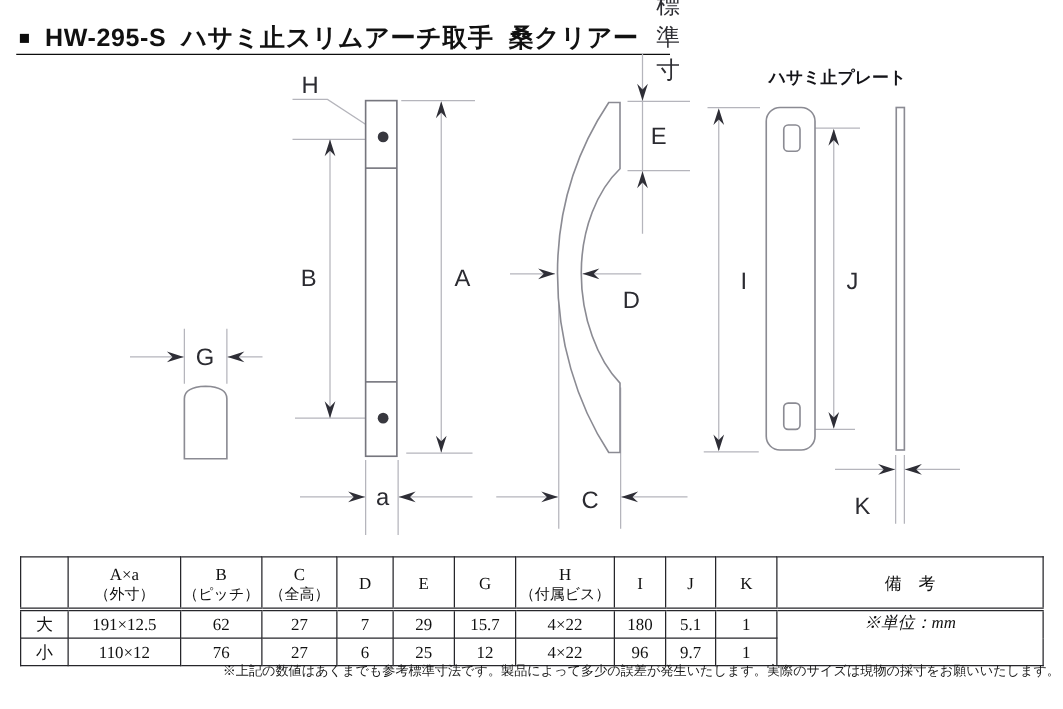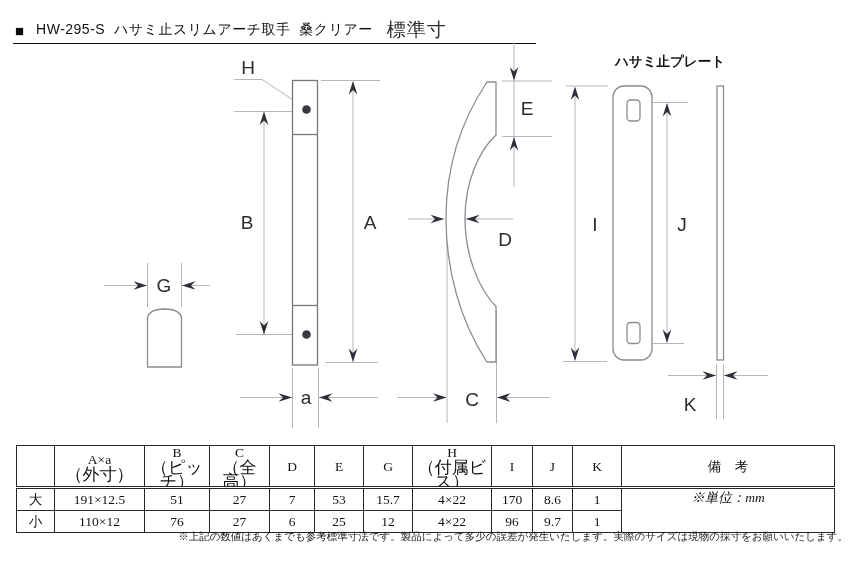--- a/index.html
+++ b/index.html
@@ -3,21 +3,21 @@
 <meta charset="utf-8">
 <style>
   html,body{margin:0;padding:0;background:#ffffff;}
   .page{position:relative;width:850px;height:567px;background:#fff;overflow:hidden;
         font-family:"Liberation Sans",sans-serif;color:#1c1c22;}
 
   
   .title-bar{position:absolute;left:13px;top:17px;width:523px;height:26px;
              border-bottom:1.5px solid #0c0c0c;display:flex;align-items:center;}
   .title-marker{font-size:15px;color:#0c0c0c;margin:0 12px 0 2px;line-height:1;}
-  .title-main{font-size:14px;font-weight:normal;letter-spacing:.5px;color:#111;white-space:pre;}
+  .title-main{font-size:20px;font-weight:bold;letter-spacing:.5px;color:#111;white-space:pre;}
   .title-suffix{font-size:19px;font-family:"Liberation Serif",serif;color:#2e2e33;
                 margin-left:14px;letter-spacing:1px;}
 
   
   svg.diagram{position:absolute;left:0;top:0;}
   .dimline{stroke:#b5b5bc;stroke-width:1;fill:none;}
   .shape{stroke:#8b8b93;stroke-width:1.3;fill:#ffffff;}
   .shape-dark{stroke:#76767e;stroke-width:1.3;fill:#ffffff;}
   .arrow{fill:#2e2e36;}
   .dot{fill:#38383f;}
@@ -26,21 +26,21 @@
 
   
   table.spec{position:absolute;left:16px;top:445px;width:818px;border-collapse:collapse;
              table-layout:fixed;font-family:"Liberation Serif",serif;color:#111;
              border:1.6px solid #26262b;}
   table.spec th,table.spec td{border:1px solid #26262b;padding:0;text-align:center;
              font-weight:normal;overflow:hidden;}
   table.spec thead th{height:40px;border-bottom:3.5px double #26262b;}
   .hcell{display:flex;flex-direction:column;justify-content:center;align-items:center;height:40px;}
   .hline1{font-size:13.5px;line-height:17px;}
-  .hline2{font-size:17px;line-height:14px;}
+  .hline2{font-size:12px;line-height:14px;}
   table.spec tbody td{height:21px;font-size:13.5px;}
   td.rowlabel{font-size:13px;}
   td.remarks{text-align:left;vertical-align:top;font-size:11.5px;padding:4px 0 0 8px;font-style:italic;}
 
   
   .footnote{position:absolute;right:2px;top:530px;font-family:Liberation Mono, monospace;
             font-size:10.5px;color:#1a1a1a;letter-spacing:0;white-space:nowrap;}
 </style>
 </head>
 <body>
@@ -239,28 +239,28 @@
             <div class="hcell">
               <span class="hline1">備　考</span>
             </div>
           </th>
       </tr>
     </thead>
     <tbody>
       <tr>
         <td class="rowlabel">大</td>
         <td>191×12.5</td>
-        <td>51</td>
+        <td>62</td>
         <td>27</td>
         <td>7</td>
-        <td>53</td>
+        <td>29</td>
         <td>15.7</td>
         <td>4×22</td>
-        <td>170</td>
-        <td>8.6</td>
+        <td>180</td>
+        <td>5.1</td>
         <td>1</td>
         <td class="remarks" rowspan="2">※単位：mm</td>
       </tr>
       <tr>
         <td class="rowlabel">小</td>
         <td>110×12</td>
         <td>76</td>
         <td>27</td>
         <td>6</td>
         <td>25</td>

